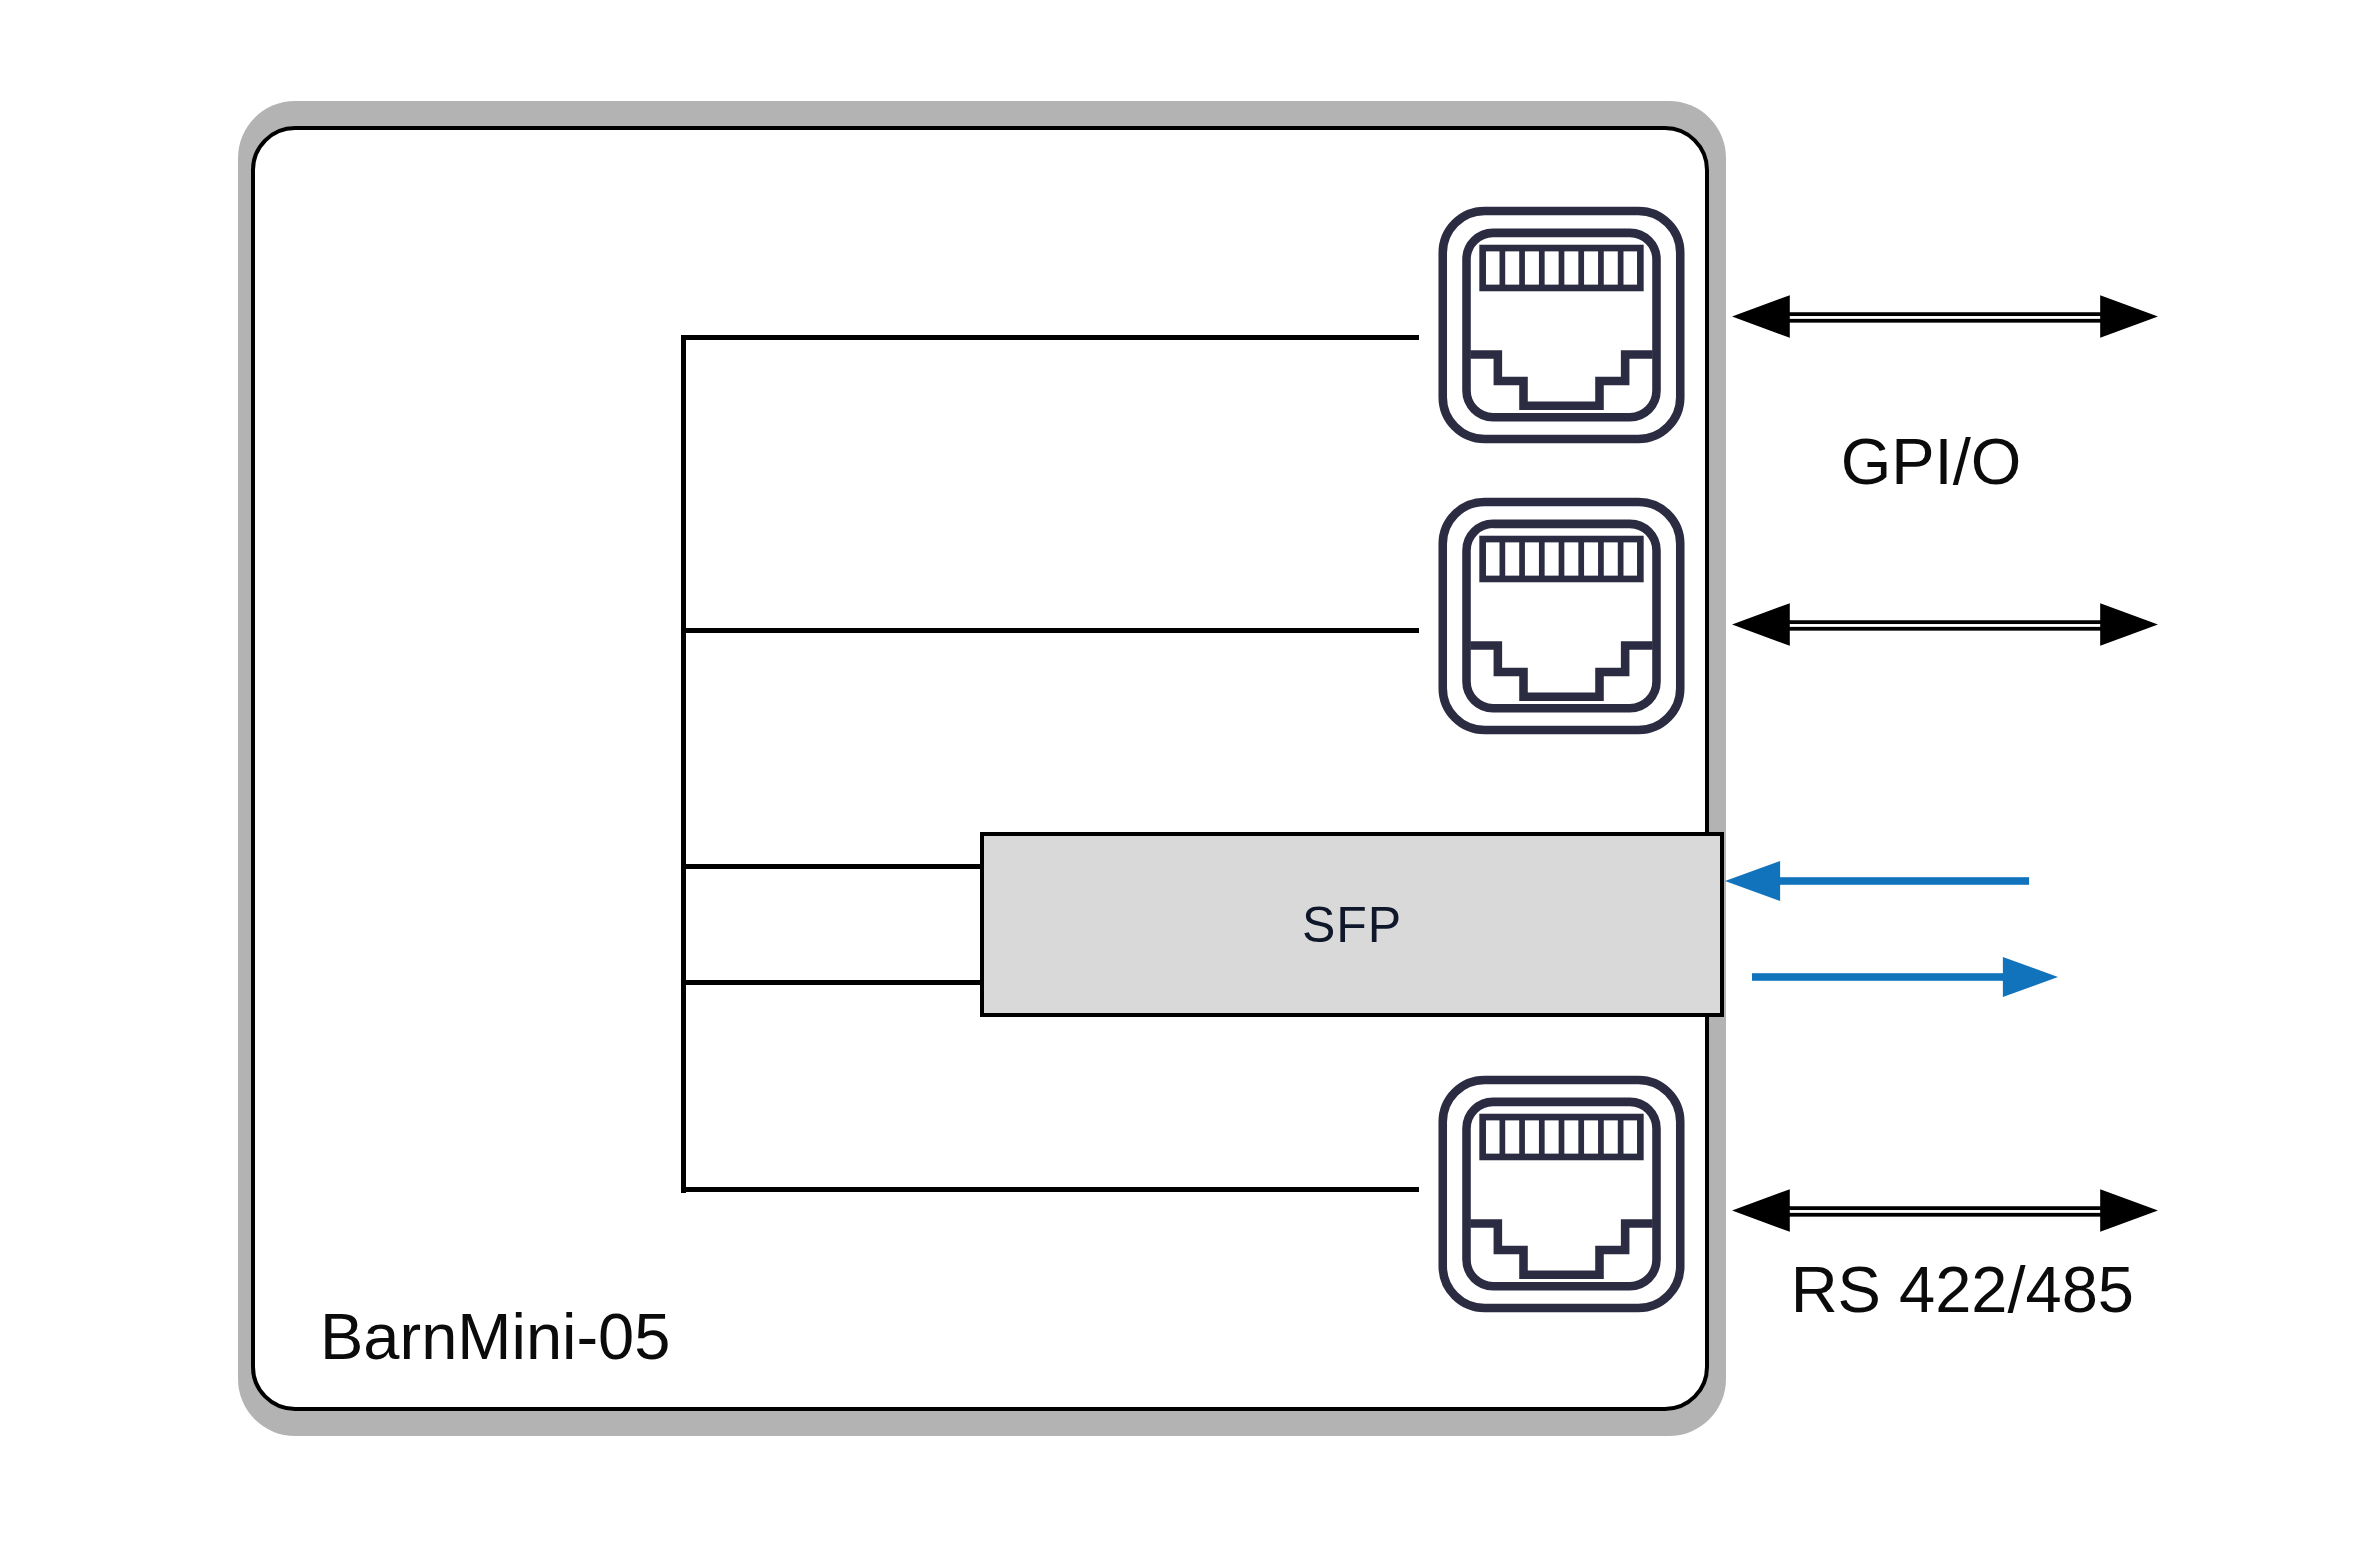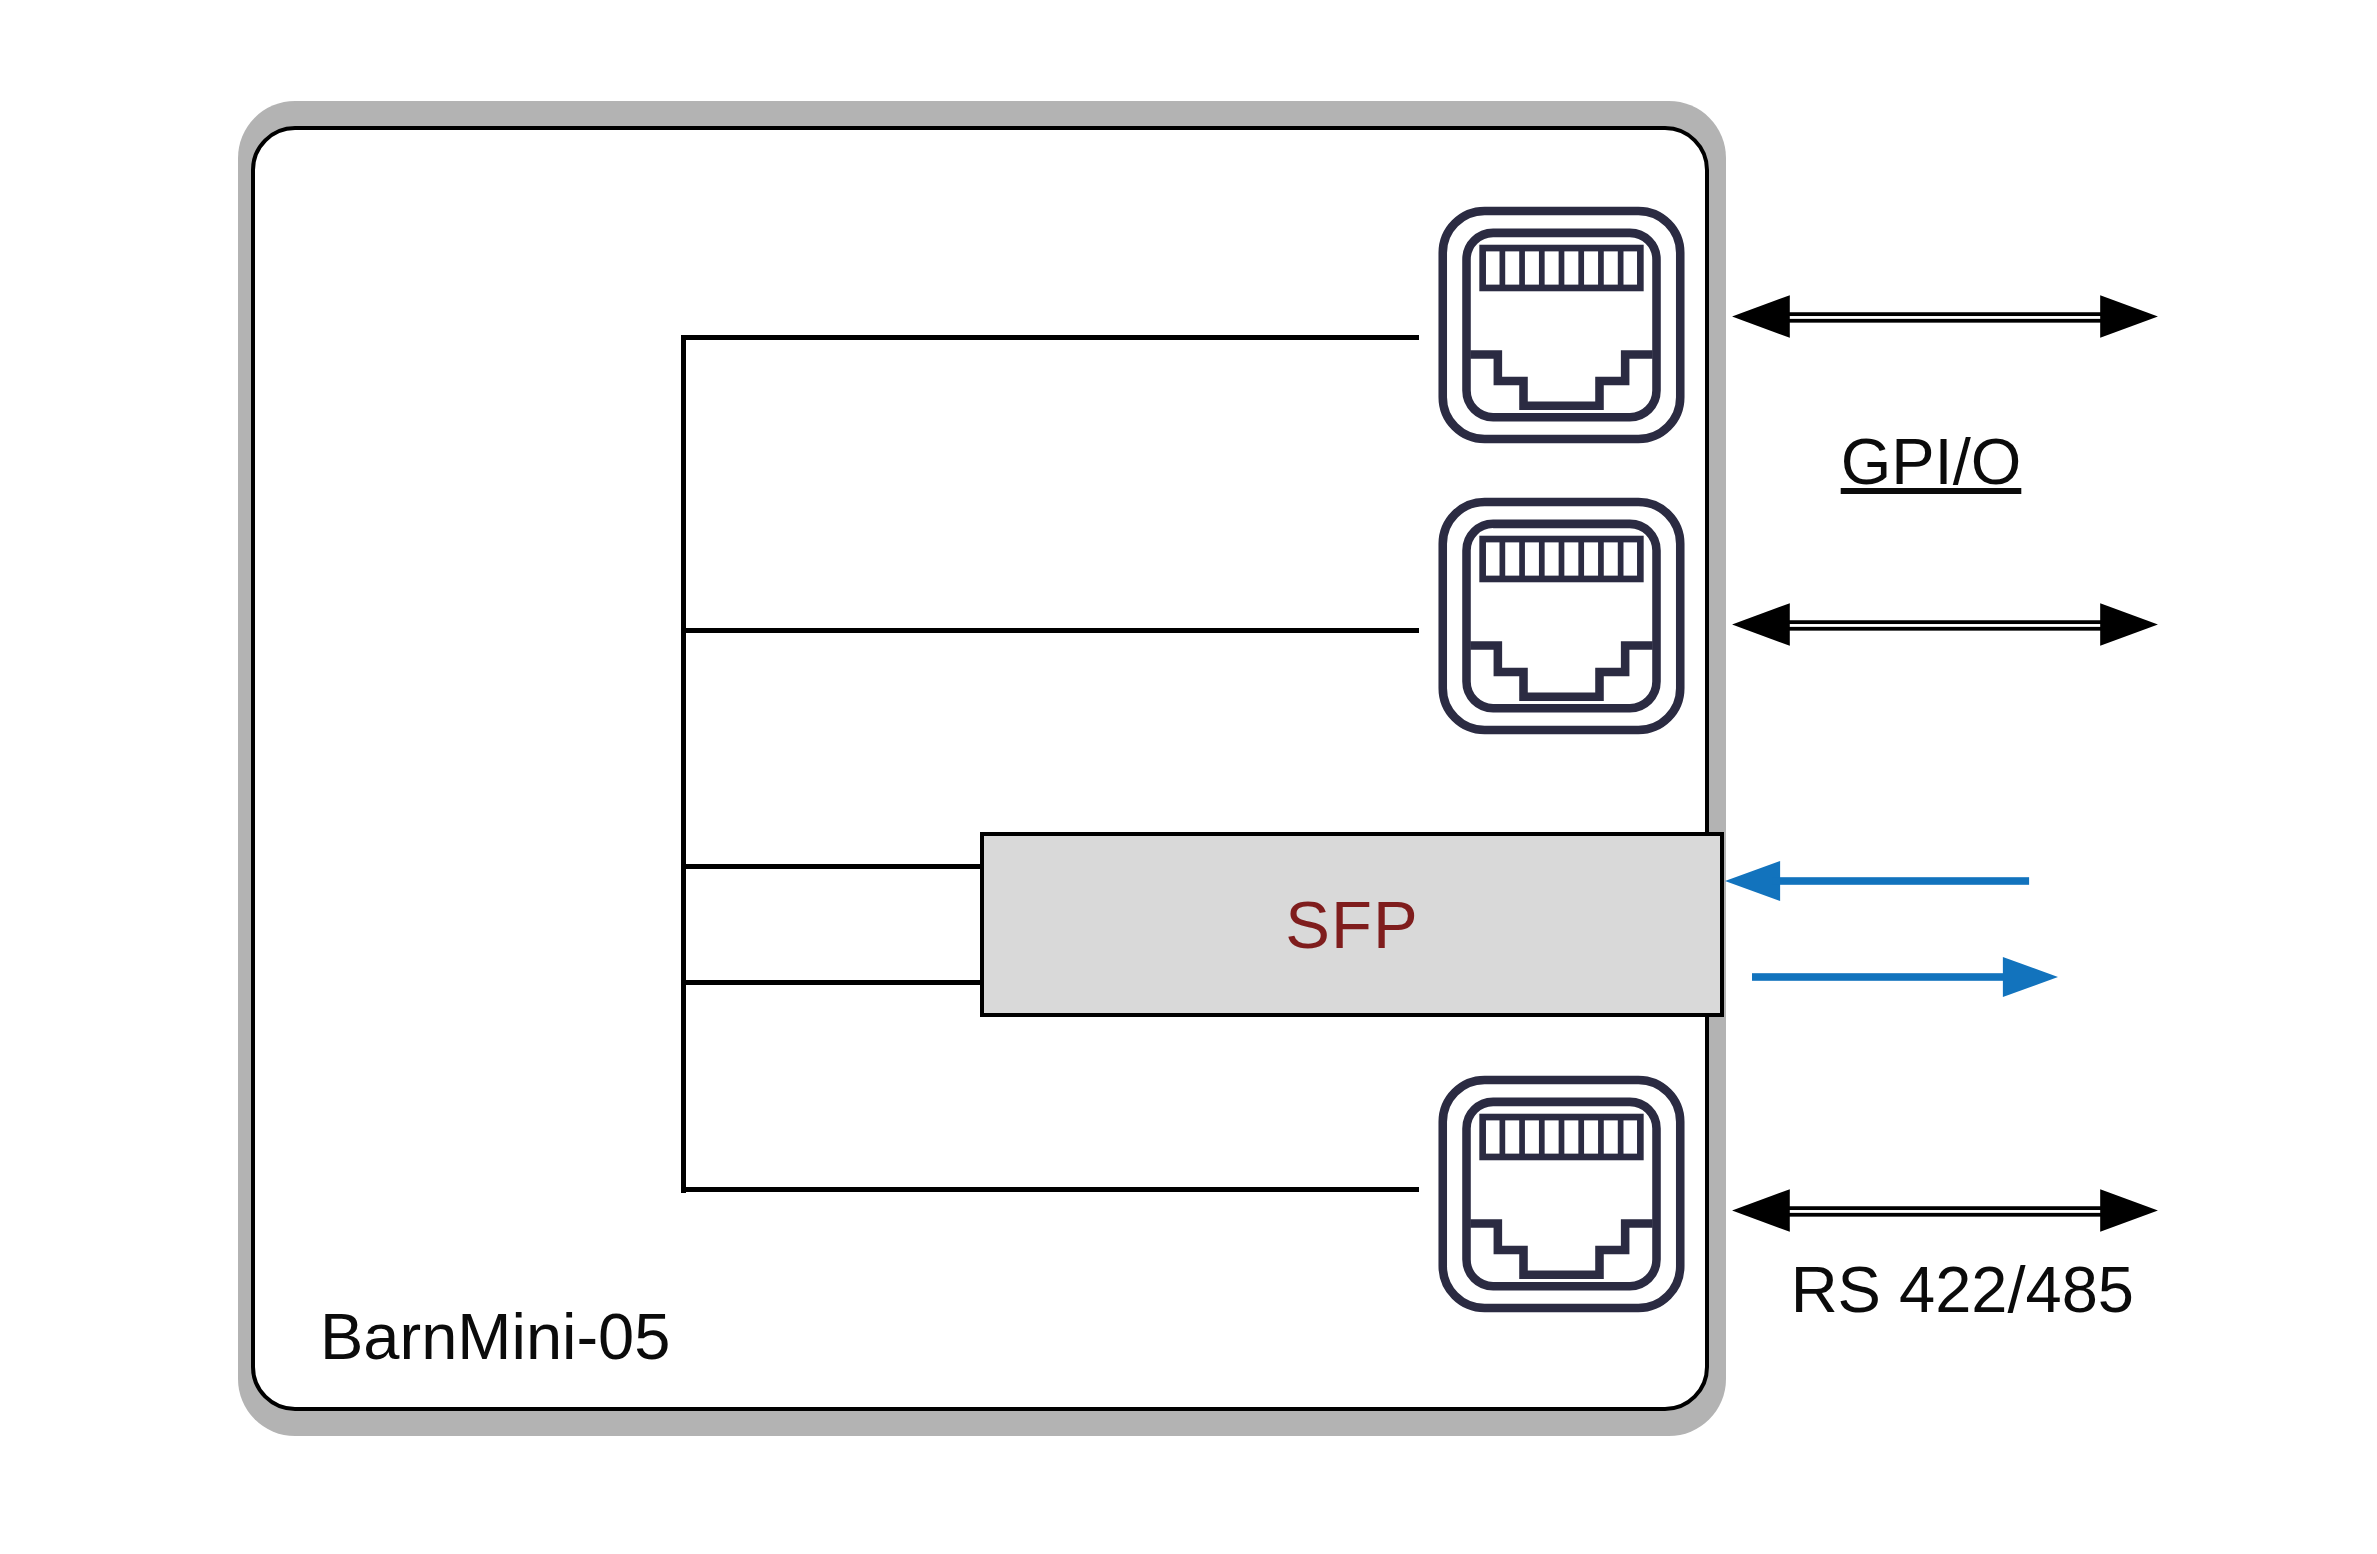--- a/index.html
+++ b/index.html
@@ -24,21 +24,21 @@
   .wire-v{left:681px;top:335px;width:4.8px;height:858px;}
   .wire-1{left:681px;top:335px;width:738px;height:4.8px;}
   .wire-2{left:681px;top:628px;width:738px;height:4.8px;}
   .wire-3{left:681px;top:864px;width:301px;height:4.8px;}
   .wire-4{left:681px;top:980px;width:301px;height:4.8px;}
   .wire-5{left:681px;top:1187px;width:738px;height:4.8px;}
 
   .sfp{left:980px;top:832px;width:744px;height:185px;
     background:var(--sfp-fill);border:4.8px solid var(--line-black);
     display:flex;align-items:center;justify-content:center;}
-  .sfp-text{font-size:67px;color:#7f1d1d;letter-spacing:1px;text-align:center;}
+  .sfp-text{font-size:50px;color:#0f172a;letter-spacing:1px;text-align:center;}
 
   .rj45{width:247px;height:238px;}
   .rj45-1{left:1438px;top:206px;}
   .rj45-2{left:1438px;top:497px;}
   .rj45-3{left:1438px;top:1075px;}
   .rj45 .s,.rj45 .s2,.rj45 .s3{fill:none;stroke:var(--rj45-stroke);}
   .rj45 .s{stroke-width:9px;}
   .rj45 .s2{stroke-width:7px;}
   .rj45 .s3{stroke-width:6px;}
 
@@ -48,21 +48,21 @@
   .ab-1{left:1731px;top:290px;}
   .ab-2{left:1731px;top:598px;}
   .ab-3{left:1731px;top:1184px;}
 
   .arrow-blue{width:306px;height:46px;}
   .arrow-blue polygon,.arrow-blue rect{fill:var(--accent-blue);}
   .abl-rx{left:1725px;top:858px;}
   .abl-tx{left:1752px;top:954px;}
 
   .lbl{color:#0b0b0b;font-size:65px;line-height:1.1;white-space:nowrap;}
-  .lbl-gpio{left:1798px;top:426px;width:266px;text-align:center;text-decoration:underline;}
+  .lbl-gpio{left:1798px;top:426px;width:266px;text-align:center;}
   .lbl-rs{left:1788px;top:1254px;width:346px;text-align:right;}
   .lbl-device{left:320px;top:1301px;font-size:65px;}
 </style>
 </head>
 <body>
 
 <div class="stage">
 
   <div class="abs casing"></div>
   <div class="abs body-box"></div>

